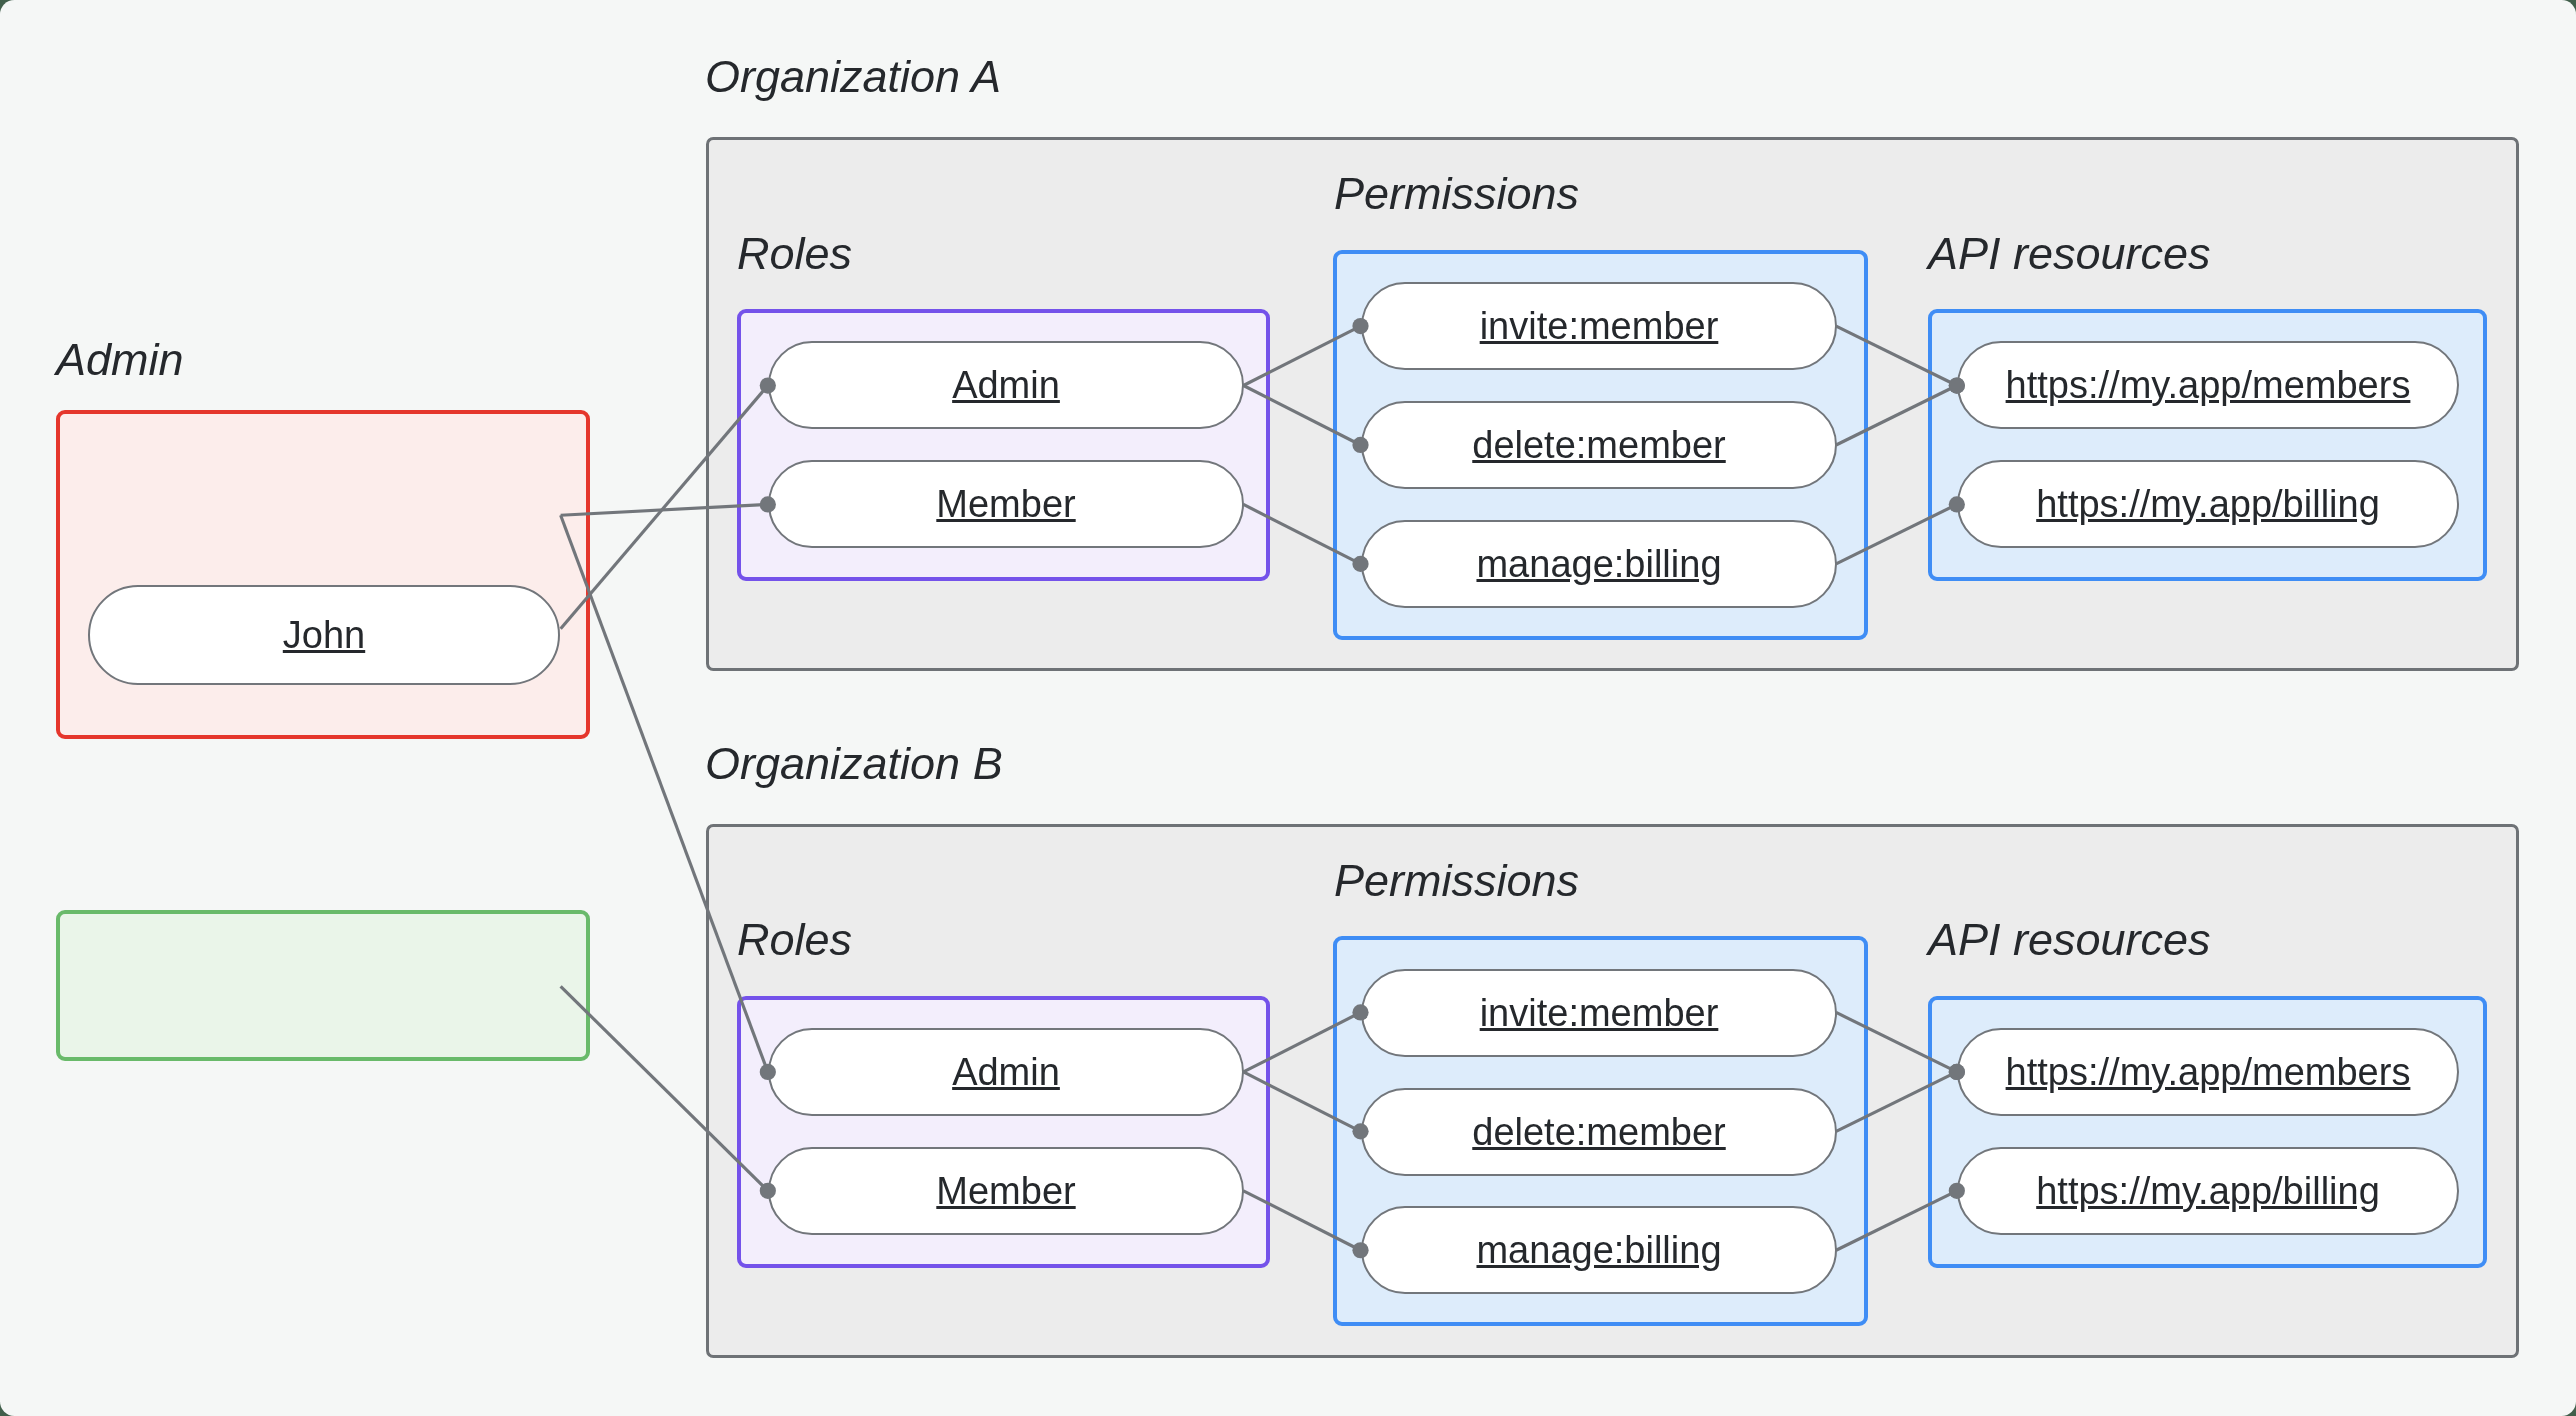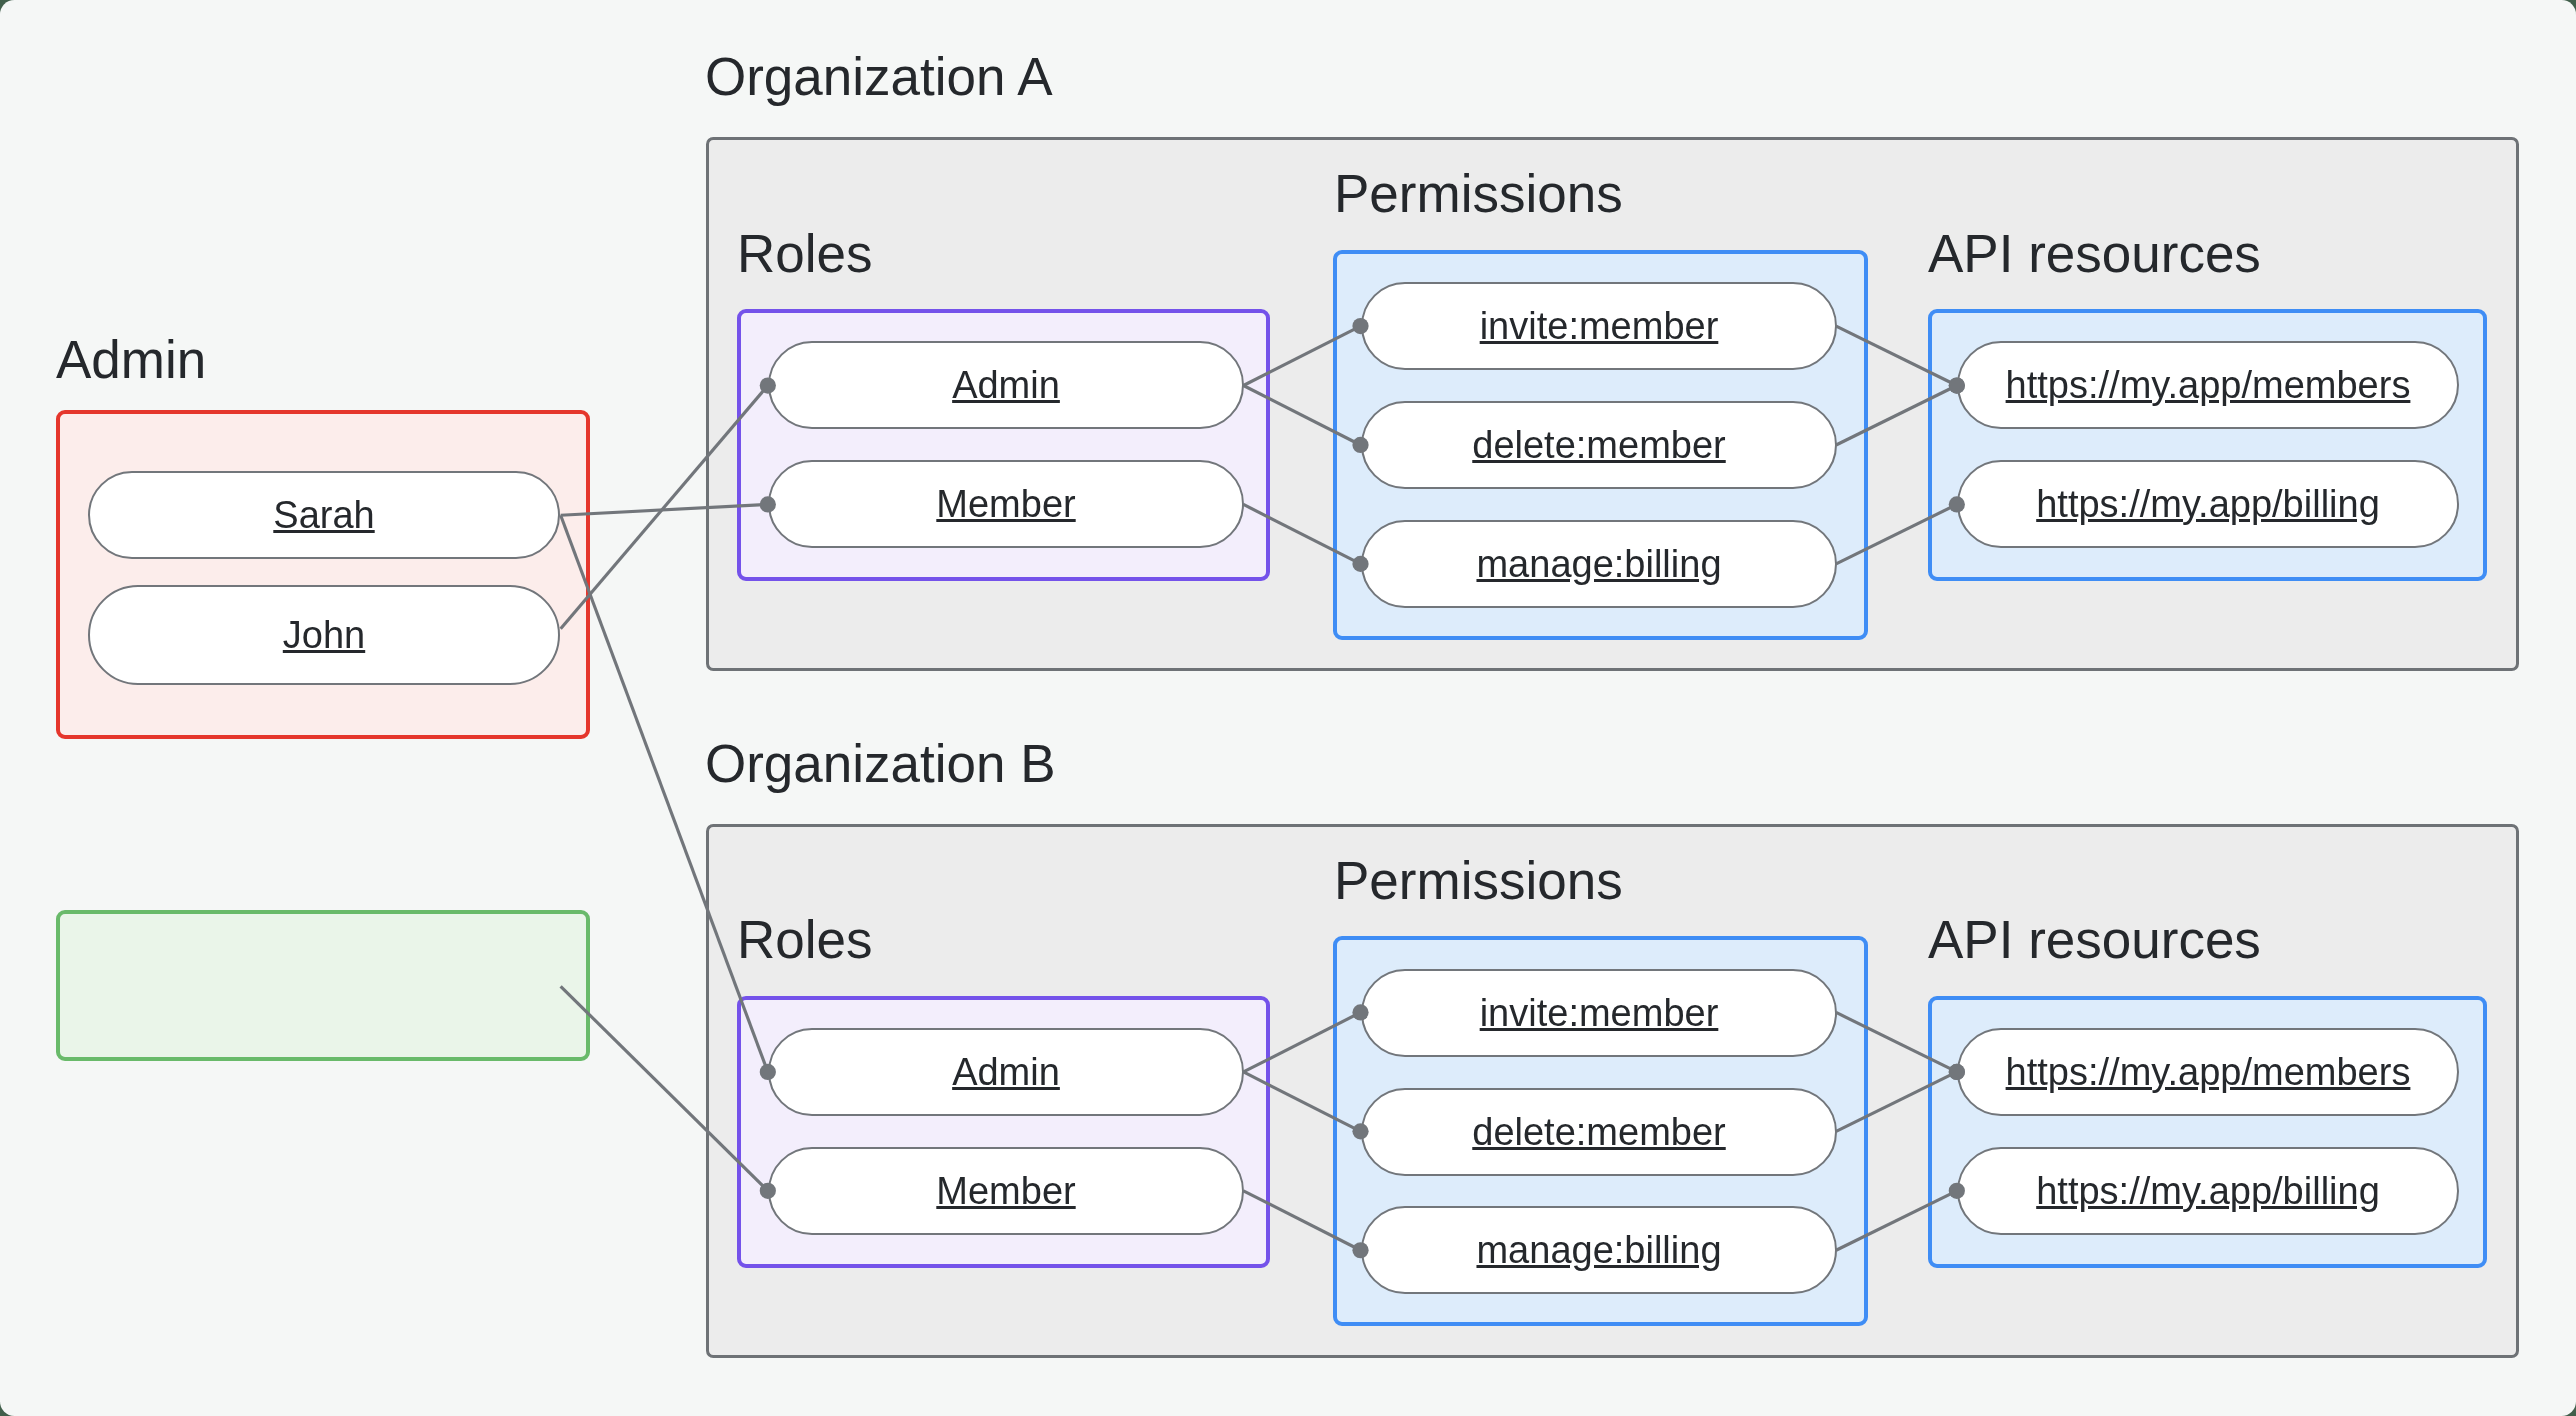--- a/index.html
+++ b/index.html
@@ -27,22 +27,22 @@
     overflow:hidden;
   }
   .gbox{position:absolute;border-radius:9px;}
   .org-box{background:var(--org-fill);border:3.6px solid var(--org-border);border-radius:7.2px;}
   .users-box{background:var(--users-fill);border:4.5px solid var(--users-border);}
   .m2m-box{background:var(--m2m-fill);border:4.5px solid var(--m2m-border);}
   .roles-box{background:var(--roles-fill);border:4.5px solid var(--roles-border);}
   .blue-box{background:var(--blue-fill);border:4.5px solid var(--blue-border);}
   .lbl{
     position:absolute;
-    font-size:53px;line-height:50px;font-weight:400;
-    color:var(--text);white-space:nowrap;
+    font-size:45px;line-height:50px;font-weight:400;
+    color:var(--text);white-space:nowrap;font-style:italic;
   }
   .pill{
     position:absolute;
     background:var(--pill-fill);
     border:2.7px solid var(--pill-border);
     border-radius:54px;
     display:flex;align-items:center;justify-content:center;
     font-size:38px;color:var(--text);
     white-space:nowrap;
     text-decoration:underline;
@@ -69,21 +69,20 @@
   <div class="lbl" style="left:56px;top:335px;">Admin</div>
   <div class="lbl" style="left:705px;top:52px;">Organization A</div>
   <div class="lbl" style="left:705px;top:739px;">Organization B</div>
   <div class="lbl" style="left:737px;top:229px;">Roles</div>
   <div class="lbl" style="left:737px;top:915px;">Roles</div>
   <div class="lbl" style="left:1334px;top:169px;">Permissions</div>
   <div class="lbl" style="left:1334px;top:856px;">Permissions</div>
   <div class="lbl" style="left:1928px;top:229px;">API resources</div>
   <div class="lbl" style="left:1928px;top:915px;">API resources</div>
 
-  <div class="pill" style="left:88px;top:471px;width:472px;height:88px;">Sarah</div>
   <div class="pill" style="left:88px;top:585px;width:472px;height:100px;">John</div>
 
   <div class="pill" style="left:768px;top:341px;width:476px;height:88px;">Admin</div>
   <div class="pill" style="left:768px;top:460px;width:476px;height:88px;">Member</div>
   <div class="pill" style="left:1361px;top:282px;width:476px;height:88px;">invite:member</div>
   <div class="pill" style="left:1361px;top:401px;width:476px;height:88px;">delete:member</div>
   <div class="pill" style="left:1361px;top:520px;width:476px;height:88px;">manage:billing</div>
   <div class="pill" style="left:1957px;top:341px;width:502px;height:88px;">https://my.app/members</div>
   <div class="pill" style="left:1957px;top:460px;width:502px;height:88px;">https://my.app/billing</div>
 

